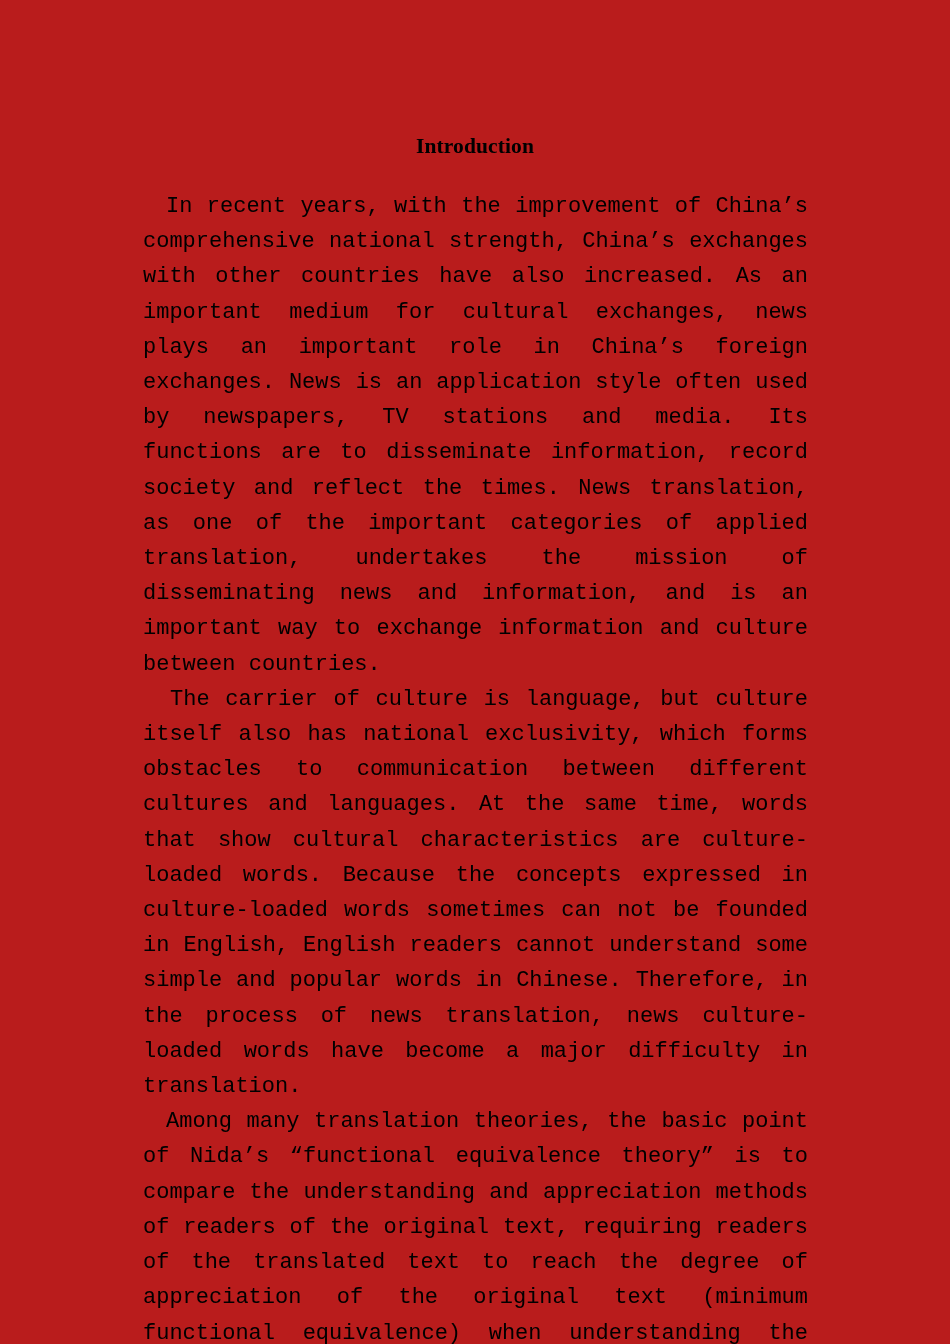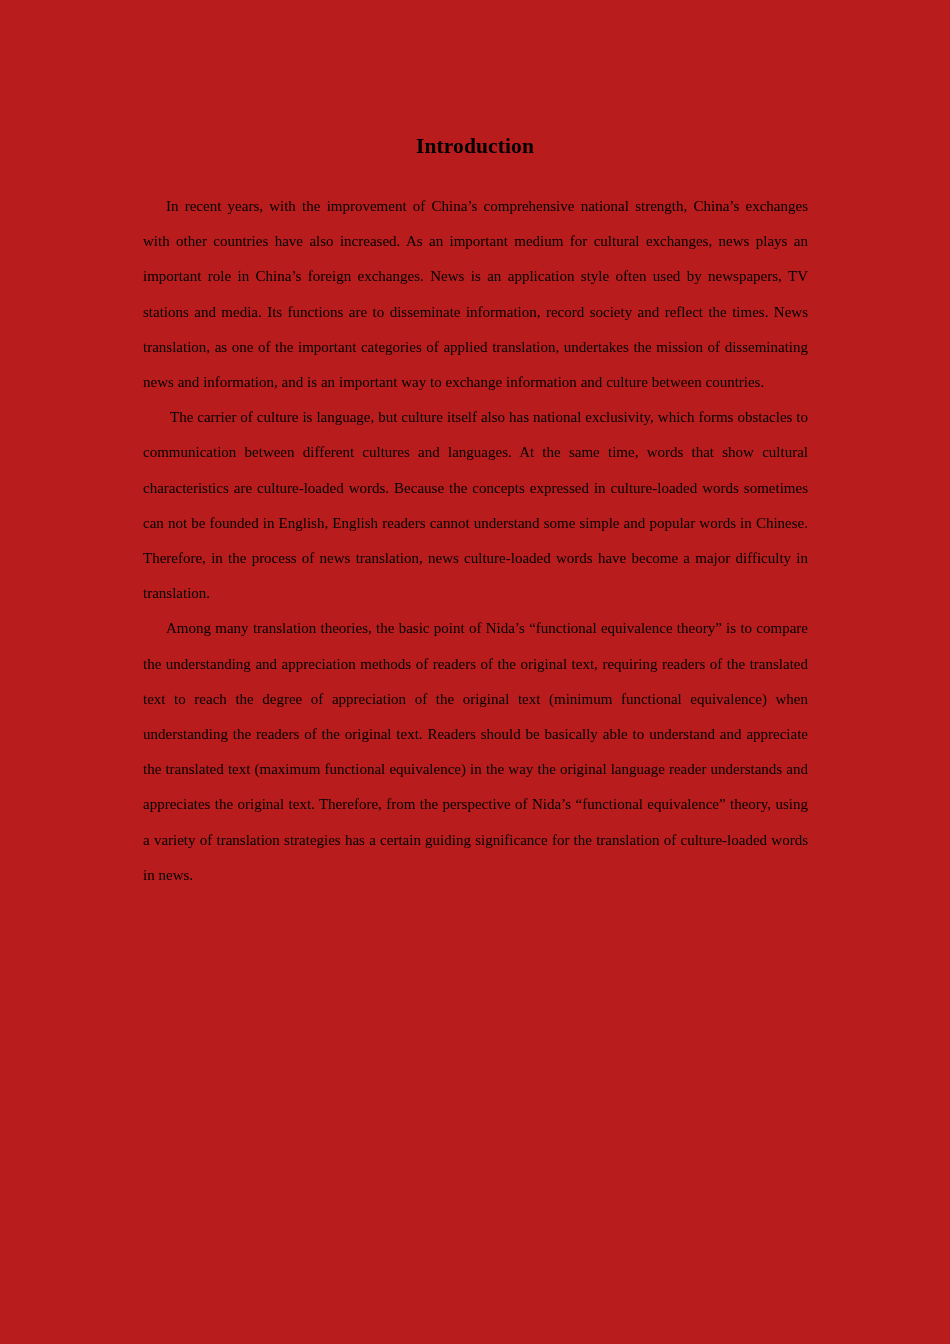--- a/index.html
+++ b/index.html
@@ -34,27 +34,28 @@
   }
   .body-block {
     position: absolute;
     top: 189px;
     left: 143px;
     width: 665px;
   }
   p.para {
     margin: 0;
     padding: 0;
-    font-size: 15px;
+    font-size: 22px;
     line-height: 35.2px;
     text-align: justify;
     text-justify: inter-word;
     hyphens: none;
     -webkit-hyphens: none;
     word-spacing: 0.1px;
+    font-family: Liberation Mono, monospace;
   }
   p.para.indent-1 { text-indent: 23px; }
   p.para.indent-2 { text-indent: 27px; }
   p.para.indent-3 { text-indent: 23px; }
 </style>
 </head>
 <body>
 
 <div class="page">
 

